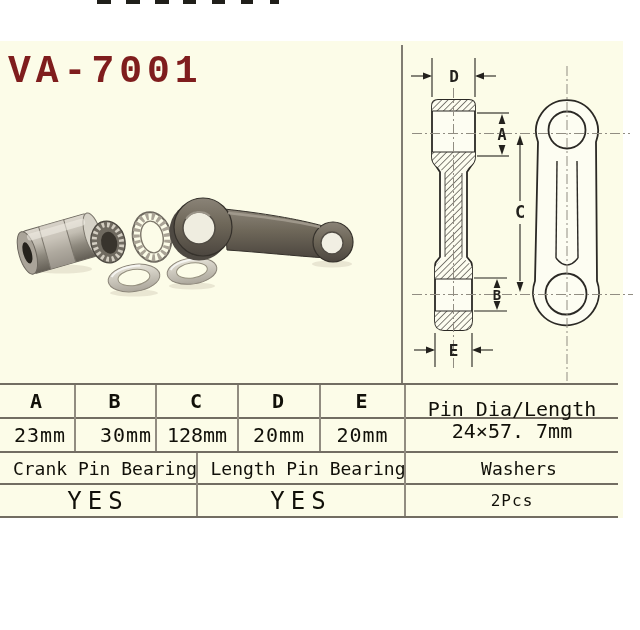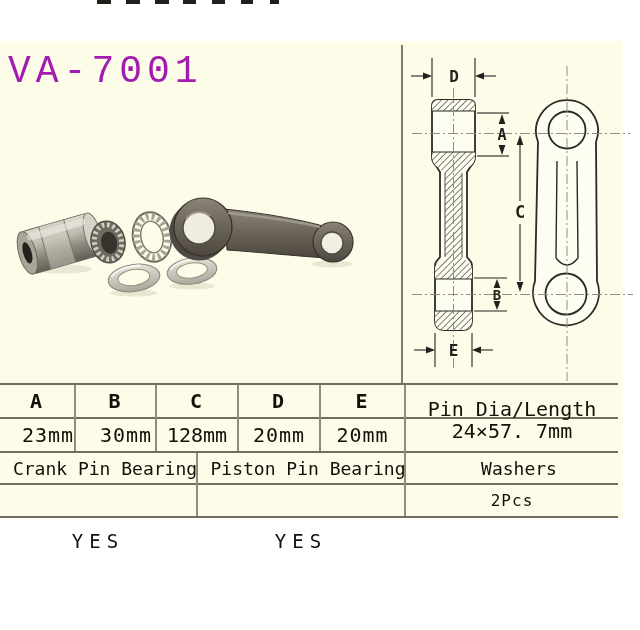--- a/index.html
+++ b/index.html
@@ -4,34 +4,34 @@
 <style>
   html,body{margin:0;padding:0;}
   #screen{
     position:relative;width:640px;height:630px;background:#ffffff;
     overflow:hidden;font-family:"DejaVu Sans Mono",monospace;color:#1b1a16;
   }
   .cream{position:absolute;left:0;top:41px;width:623px;height:477px;background:#fcfce8;}
   .top-mark{position:absolute;top:0;height:4px;background:#201f1a;}
   .title{
     position:absolute;left:8px;top:50px;
-    font-family:"Liberation Mono",monospace;font-weight:normal;
-    font-size:38px;letter-spacing:5px;color:#a21caf;white-space:nowrap;
+    font-family:"Liberation Mono",monospace;font-weight:bold;
+    font-size:38px;letter-spacing:5px;color:#7f1d1d;white-space:nowrap;
   }
   .divider-v{position:absolute;left:401px;top:45px;width:2px;height:338px;background:#807c72;}
   
   .hline{position:absolute;height:2px;background:#726d62;left:0;width:618px;}
   .vline{position:absolute;width:2px;background:#918c80;}
   .cell{
     position:absolute;display:flex;align-items:center;justify-content:center;
     font-size:20px;letter-spacing:1px;white-space:nowrap;color:#111009;
   }
   .cell.hdr{font-weight:bold;letter-spacing:2px;}
   .cell.spec{font-size:18px;letter-spacing:0px;padding-left:7px;}
-  .cell.yes{letter-spacing:6px;font-size:19px;margin-top:40px;}
+  .cell.yes{letter-spacing:6px;font-size:24px;}
   svg text{font-family:"DejaVu Sans Mono",monospace;font-weight:bold;fill:#23211d;}
 </style>
 </head>
 <body>
 
 <div id="screen">
 
   <div class="cream"></div>
 
   <div>
@@ -228,29 +228,29 @@
     <div class="vline" style="left:404px;top:385px;height:131px"></div>
     <div class="vline" style="left:196px;top:453px;height:63px"></div>
 
     <div class="cell hdr" style="left:0;top:385px;width:74px;height:32px">A</div>
     <div class="cell hdr" style="left:76px;top:385px;width:79px;height:32px">B</div>
     <div class="cell hdr" style="left:157px;top:385px;width:80px;height:32px">C</div>
     <div class="cell hdr" style="left:239px;top:385px;width:80px;height:32px">D</div>
     <div class="cell hdr" style="left:321px;top:385px;width:83px;height:32px">E</div>
     <div class="cell" style="left:406px;top:385px;width:212px;height:48px;letter-spacing:0">Pin Dia/Length</div>
 
-    <div class="cell" style="left:12px;top:419px;width:72px;height:32px">23mm</div>
+    <div class="cell" style="left:4px;top:419px;width:72px;height:32px">23mm</div>
     <div class="cell" style="left:76px;top:419px;width:100px;height:32px">30mm</div>
     <div class="cell" style="left:157px;top:419px;width:80px;height:32px;letter-spacing:0">128mm</div>
     <div class="cell" style="left:239px;top:419px;width:80px;height:32px">20mm</div>
     <div class="cell" style="left:321px;top:419px;width:83px;height:32px">20mm</div>
     <div class="cell" style="left:406px;top:419px;width:212px;height:24px;letter-spacing:0">24×57. 7mm</div>
 
     <div class="cell spec" style="left:0;top:453px;width:196px;height:30px">Crank Pin Bearing</div>
-    <div class="cell spec" style="left:198px;top:453px;width:206px;height:30px">Piston Pin Bearing</div>
+    <div class="cell spec" style="left:198px;top:453px;width:206px;height:30px">Length Pin Bearing</div>
     <div class="cell spec" style="left:406px;top:453px;width:212px;height:30px">Washers</div>
 
     <div class="cell yes" style="left:0;top:485px;width:196px;height:31px">YES</div>
     <div class="cell yes" style="left:198px;top:485px;width:206px;height:31px">YES</div>
     <div class="cell" style="left:406px;top:485px;width:212px;height:31px;font-size:16px">2Pcs</div>
   </div>
 
 </div>
 
 </body></html>

